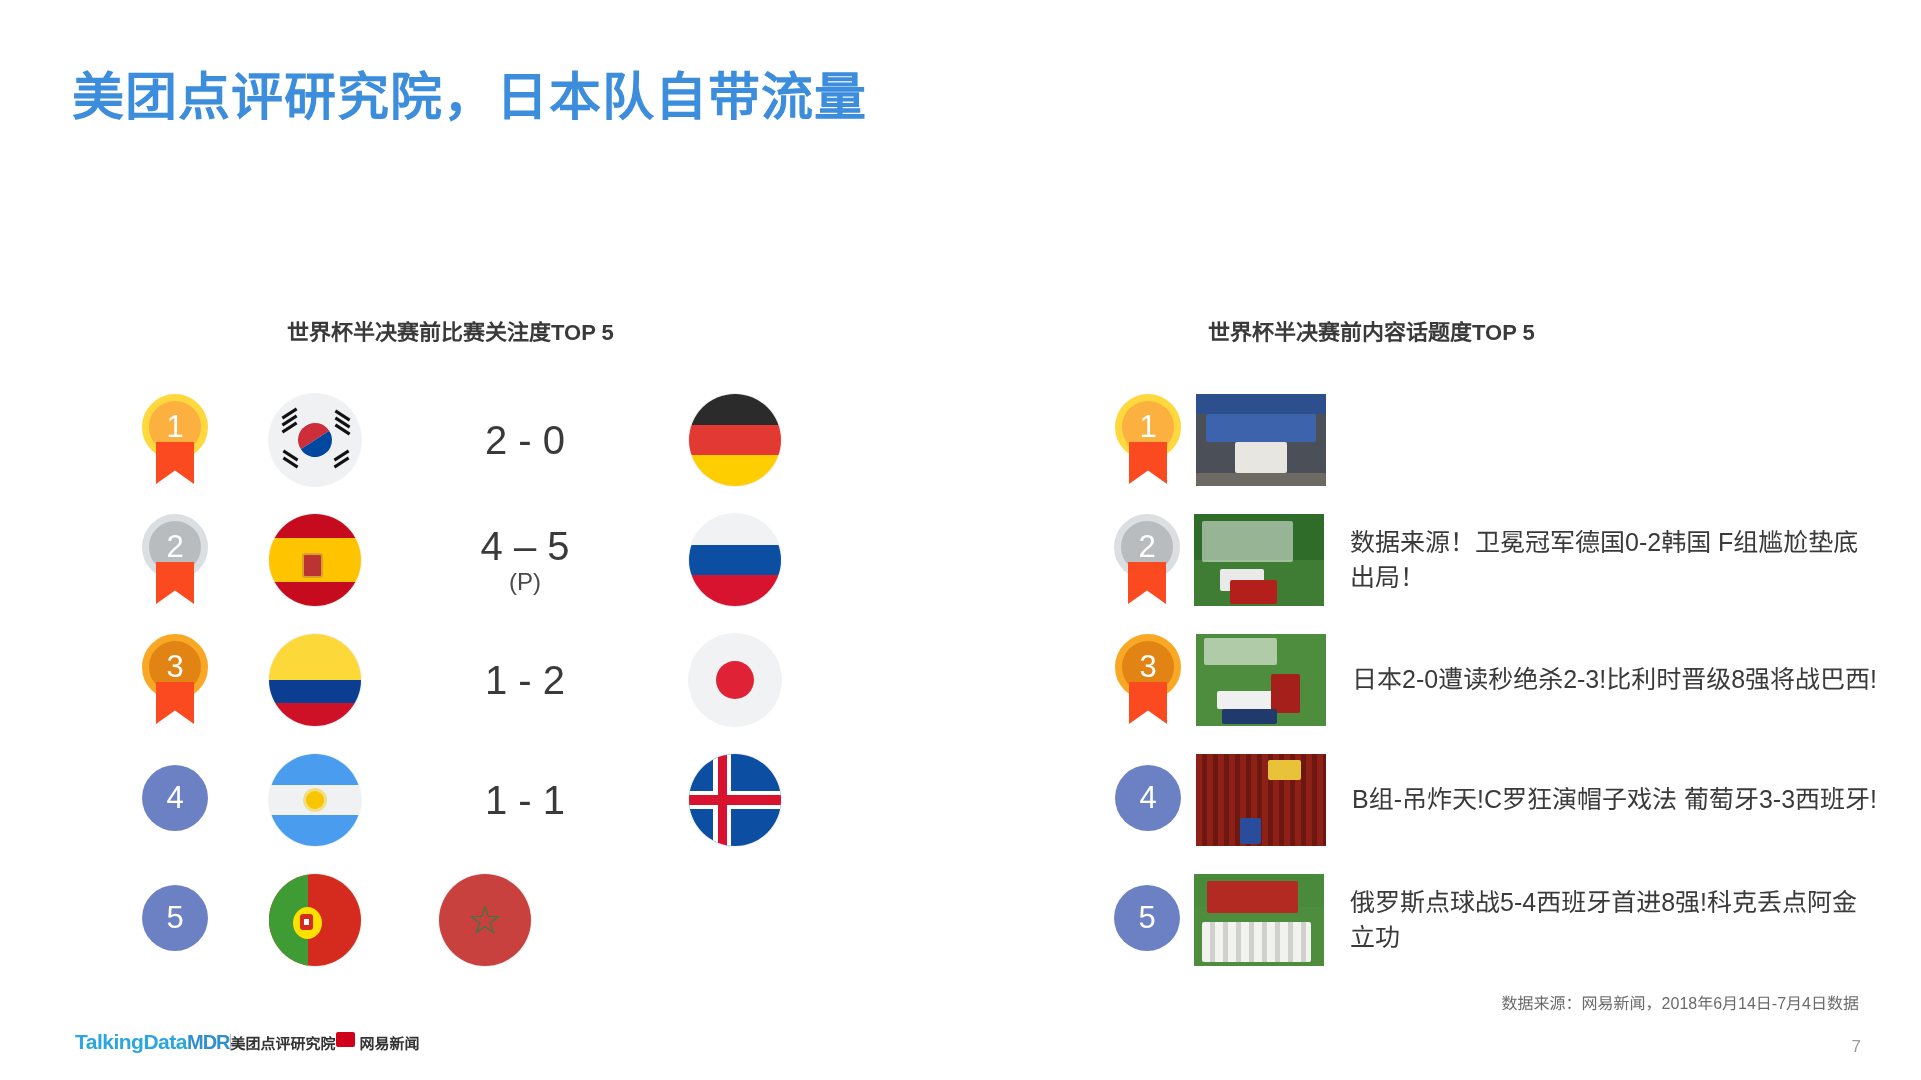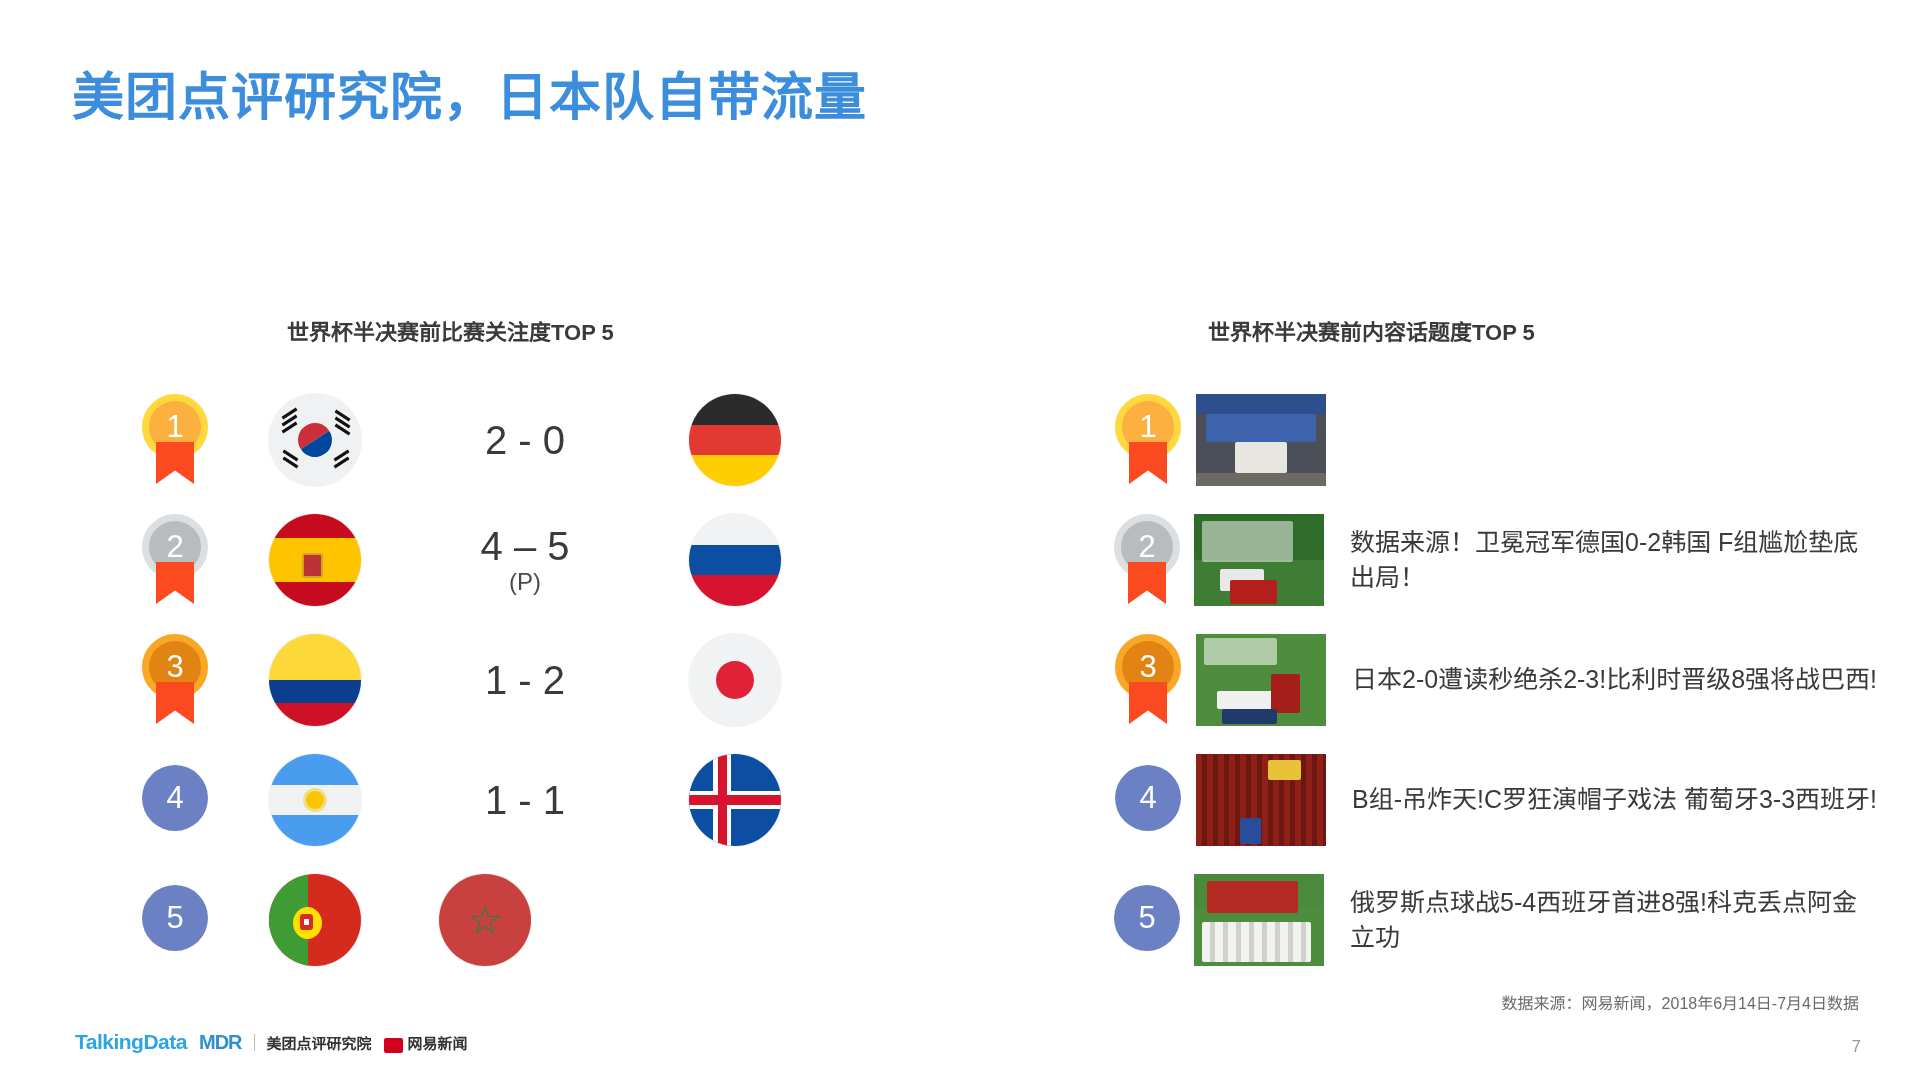--- a/index.html
+++ b/index.html
@@ -154,27 +154,27 @@
   .source{
     position:absolute;right:62px;top:992px;
     text-align:right;font-size:16px;line-height:1.5;color:#6b6b6b;
   }
   .page-no{
     position:absolute;right:60px;top:1037px;
     font-size:17px;color:#9a9a9a;
   }
   .logos{
     position:absolute;left:75px;top:1030px;
-    display:flex;align-items:center;gap:12px;
+    display:flex;align-items:center;
   }
   .logo-td{font-size:21px;font-weight:bold;color:#2ba6e0;letter-spacing:-.5px;}
   .logo-mdr{font-size:20px;font-weight:bold;color:#2f8fd0;letter-spacing:-1px;}
   .logo-mdr-cn{font-size:15px;color:#333;font-weight:bold;}
   .sep{width:1px;height:17px;background:#bbb;}
-  .logo-nn{display:flex;align-items:flex-end;gap:5px;}
+  .logo-nn{display:flex;align-items:flex-start;gap:5px;}
   .logo-nn .box{width:19px;height:15px;background:#d0021b;border-radius:2px;}
   .logo-nn .txt{font-size:15px;font-weight:bold;color:#333;}
 </style>
 </head>
 <body>
 
 <div class="slide">
 
   <div class="headline">美团点评研究院，日本队自带流量</div>
 

